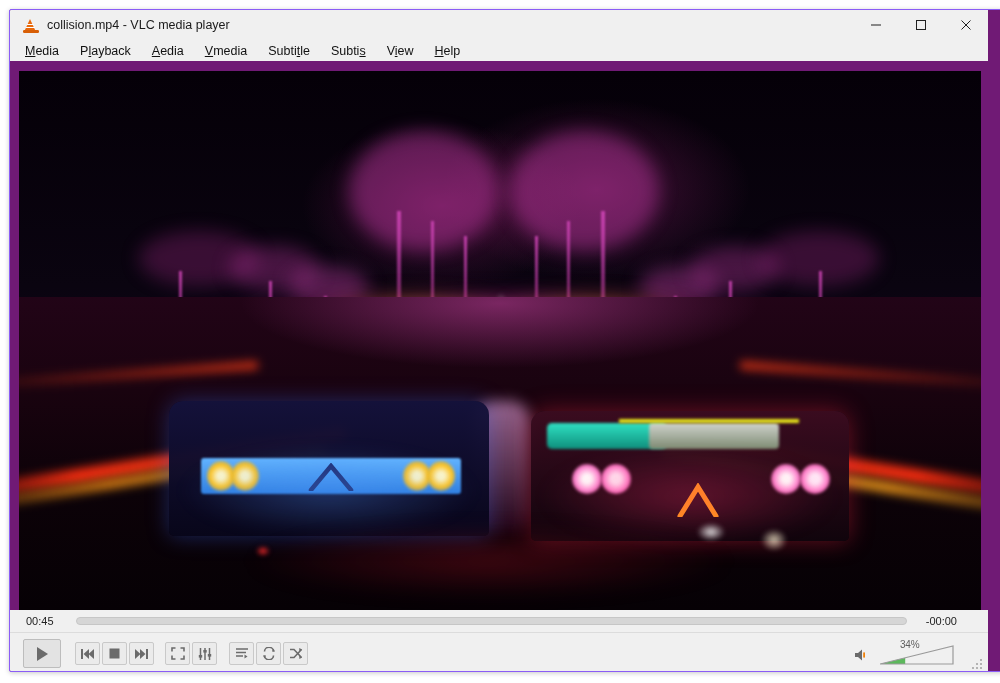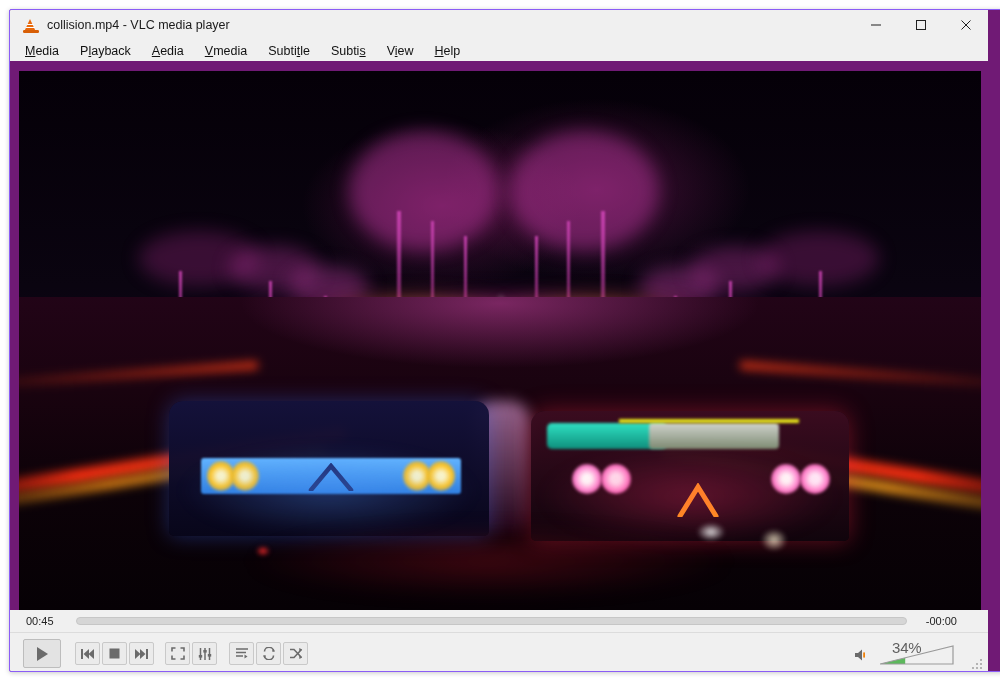--- a/index.html
+++ b/index.html
@@ -213,22 +213,22 @@
   }
   .spk { position: absolute; left: 0px; top: 13px; }
   .vol-wrap {
     position: absolute; left: 26px; top: 10px;
     width: 74px; height: 20px;
   }
   .vol-tri-outline {
     position: absolute; left: 0; top: 0; width: 74px; height: 20px;
   }
   .vol-pct {
-    position: absolute; left: 12px; top: -6px;
-    font-size: 15px; color: #5f5f5f;
+    position: absolute; left: 20px; top: -6px;
+    font-size: 10px; color: #5f5f5f;
     letter-spacing: -0.2px;
   }
   .grip {
     position: absolute; right: 5px; bottom: 4px;
     width: 11px; height: 11px;
   }
   .grip i {
     position: absolute; width: 2px; height: 2px; background: #b4b4b4;
   }
 </style>

